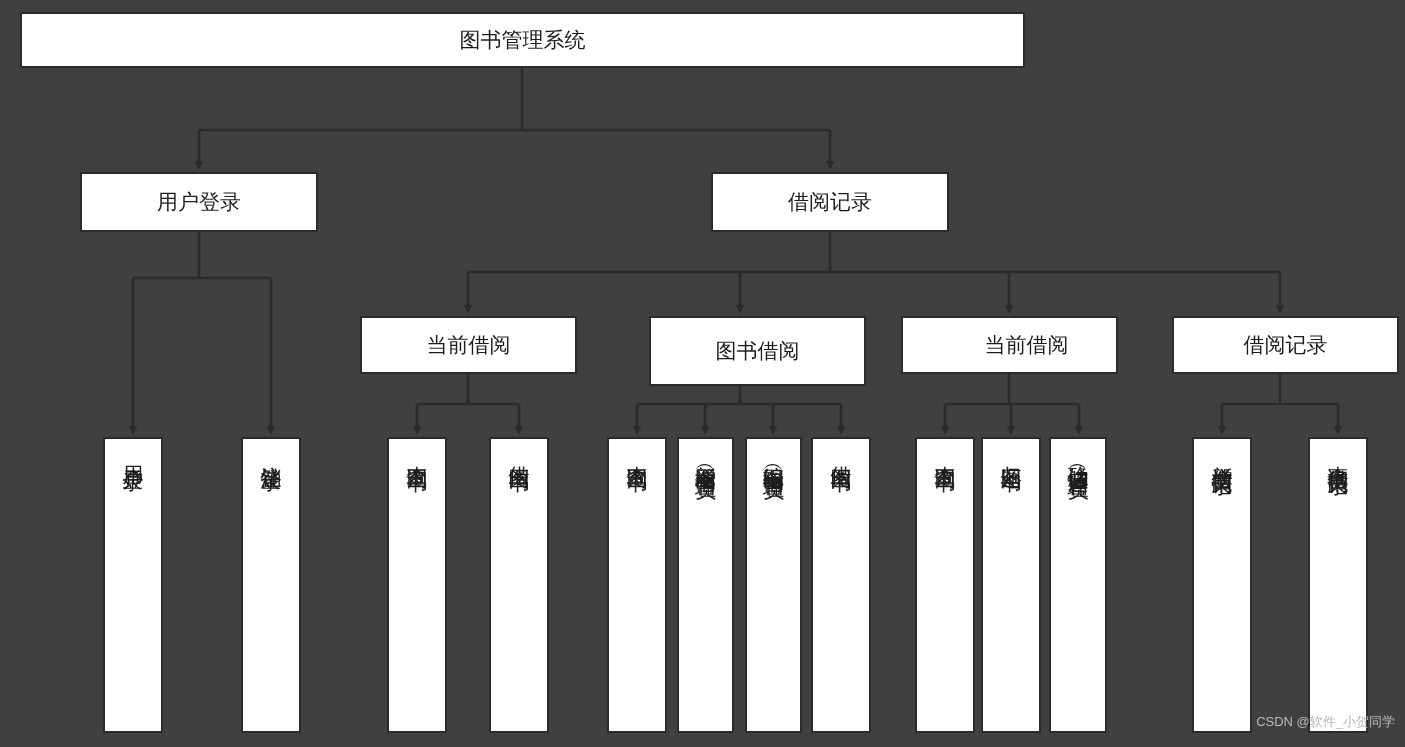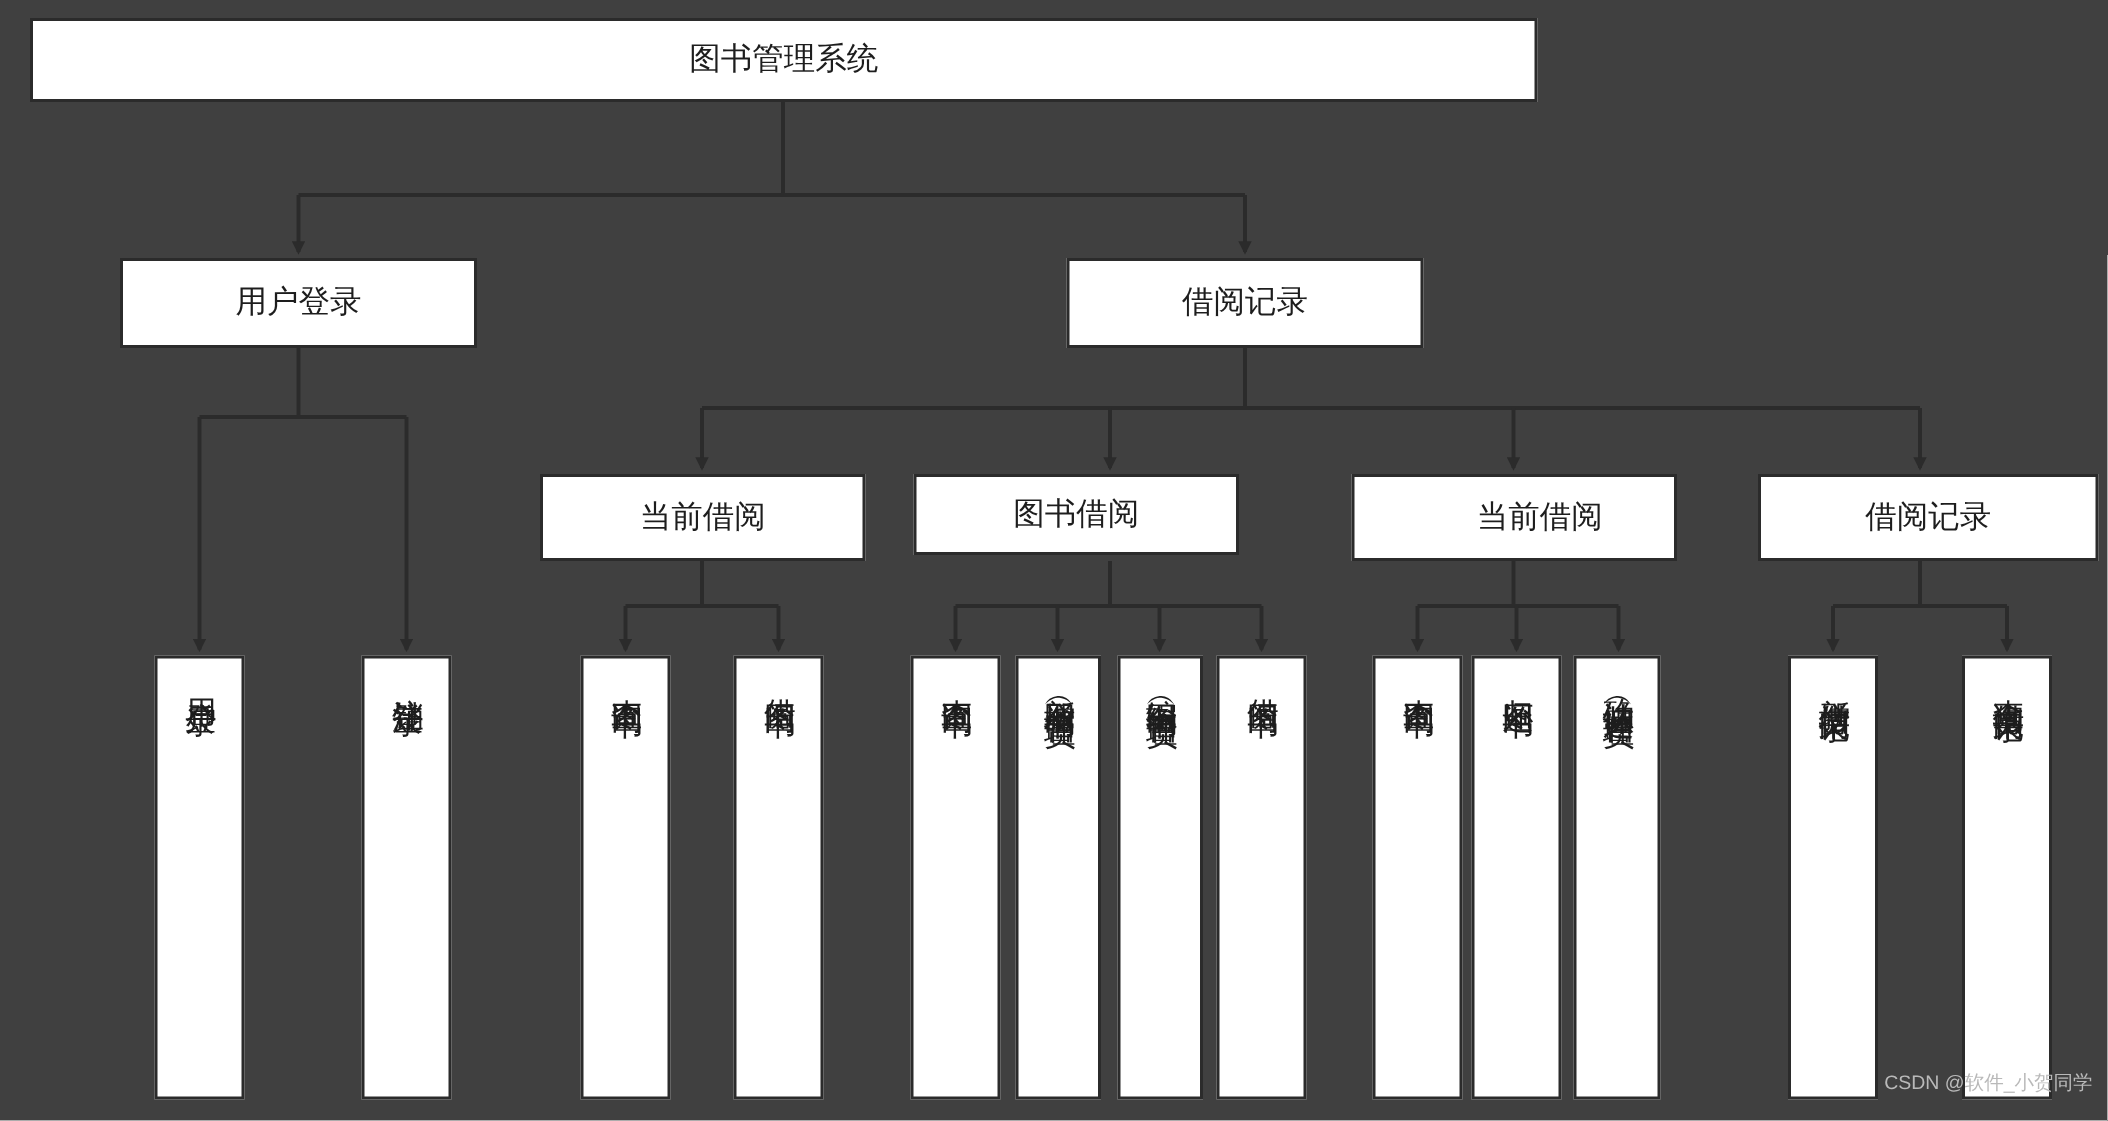--- a/index.html
+++ b/index.html
@@ -128,21 +128,21 @@
   <div class="node horiz" style="left:80px; top:172px; width:238px; height:60px;">
     <span class="label">用户登录</span>
   </div>
   <div class="node horiz" style="left:711px; top:172px; width:238px; height:60px;">
     <span class="label">借阅记录</span>
   </div>
 
   <div class="node horiz" style="left:360px; top:316px; width:217px; height:58px;">
     <span class="label">当前借阅</span>
   </div>
-  <div class="node horiz" style="left:609px; top:316px; width:217px; height:54px;">
+  <div class="node horiz" style="left:649px; top:316px; width:217px; height:70px;">
     <span class="label">图书借阅</span>
   </div>
   <div class="node horiz" style="left:901px; top:316px; width:217px; height:58px;padding-left:34px;">
     <span class="label">当前借阅</span>
   </div>
   <div class="node horiz" style="left:1172px; top:316px; width:227px; height:58px;">
     <span class="label">借阅记录</span>
   </div>
 
   <div class="node vert" style="left:103px; top:437px; width:60px; height:296px;">

